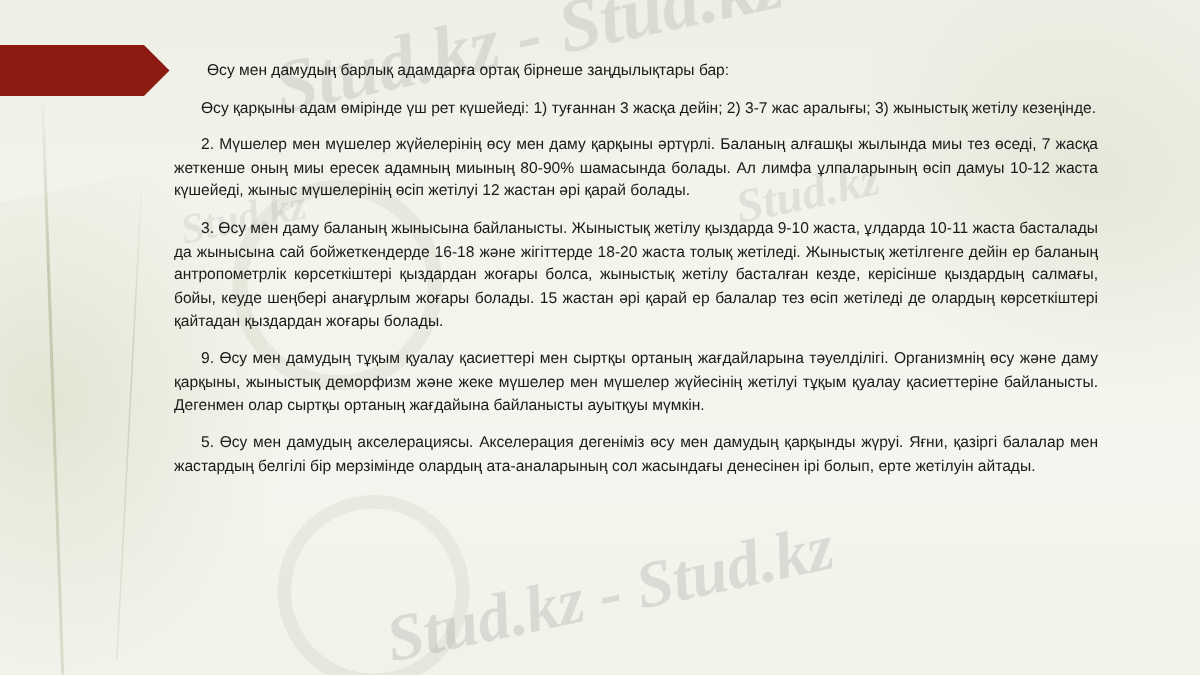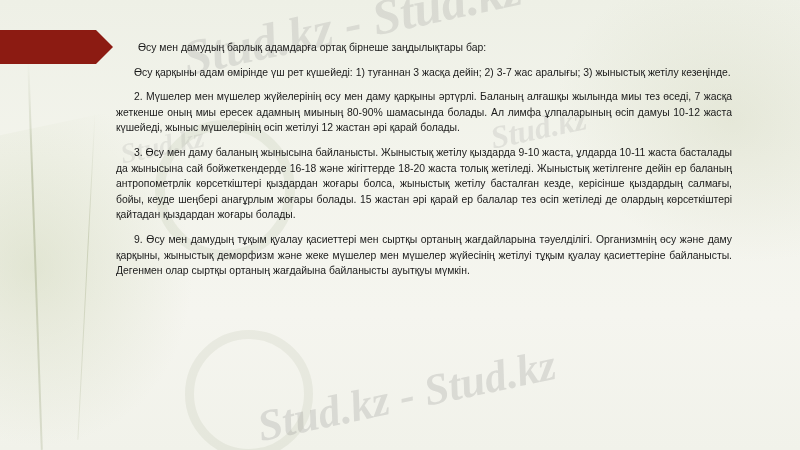--- a/index.html
+++ b/index.html
@@ -190,14 +190,15 @@
   <div class="banner">
     <div class="banner-label"></div>
   </div>
 
   <div class="content">
     <p class="para lead">Өсу мен дамудың барлық адамдарға ортақ бірнеше заңдылықтары бар:</p>
     <p class="para">Өсу қарқыны адам өмірінде үш рет күшейеді: 1) туғаннан 3 жасқа дейін; 2) 3-7 жас аралығы; 3) жыныстық жетілу кезеңінде.</p>
     <p class="para">2. Мүшелер мен мүшелер жүйелерінің өсу мен даму қарқыны әртүрлі. Баланың алғашқы жылында миы тез өседі, 7 жасқа жеткенше оның миы ересек адамның миының 80-90% шамасында болады. Ал лимфа ұлпаларының өсіп дамуы 10-12 жаста күшейеді, жыныс мүшелерінің өсіп жетілуі 12 жастан әрі қарай болады.</p>
     <p class="para">3. Өсу мен даму баланың жынысына байланысты. Жыныстық жетілу қыздарда 9-10 жаста, ұлдарда 10-11 жаста басталады да жыныcына сай бойжеткендерде 16-18 және жігіттерде 18-20 жаста толық жетіледі. Жыныстық жетілгенге дейін ер баланың антропометрлік көрсеткіштері қыздардан жоғары болса, жыныстық жетілу басталған кезде, керісінше қыздардың салмағы, бойы, кеуде шеңбері анағұрлым жоғары болады. 15 жастан әрі қарай ер балалар тез өсіп жетіледі де олардың көрсеткіштері қайтадан қыздардан жоғары болады.</p>
     <p class="para">9. Өсу мен дамудың тұқым қуалау қасиеттері мен сыртқы ортаның жағдайларына тәуелділігі. Организмнің өсу және даму қарқыны, жыныстық деморфизм және жеке мүшелер мен мүшелер жүйесінің жетілуі тұқым қуалау қасиеттеріне байланысты. Дегенмен олар сыртқы ортаның жағдайына байланысты ауытқуы мүмкін.</p>
+    <p class="para">5. Өсу мен дамудың акселерациясы. Акселерация дегеніміз өсу мен дамудың қарқынды жүруі. Яғни, қазіргі балалар мен жастардың белгілі бір мерзімінде олардың ата-аналарының сол жасындағы денесінен ірі болып, ерте жетілуін айтады.</p>
   </div>
 </div>
 
 </body></html>

